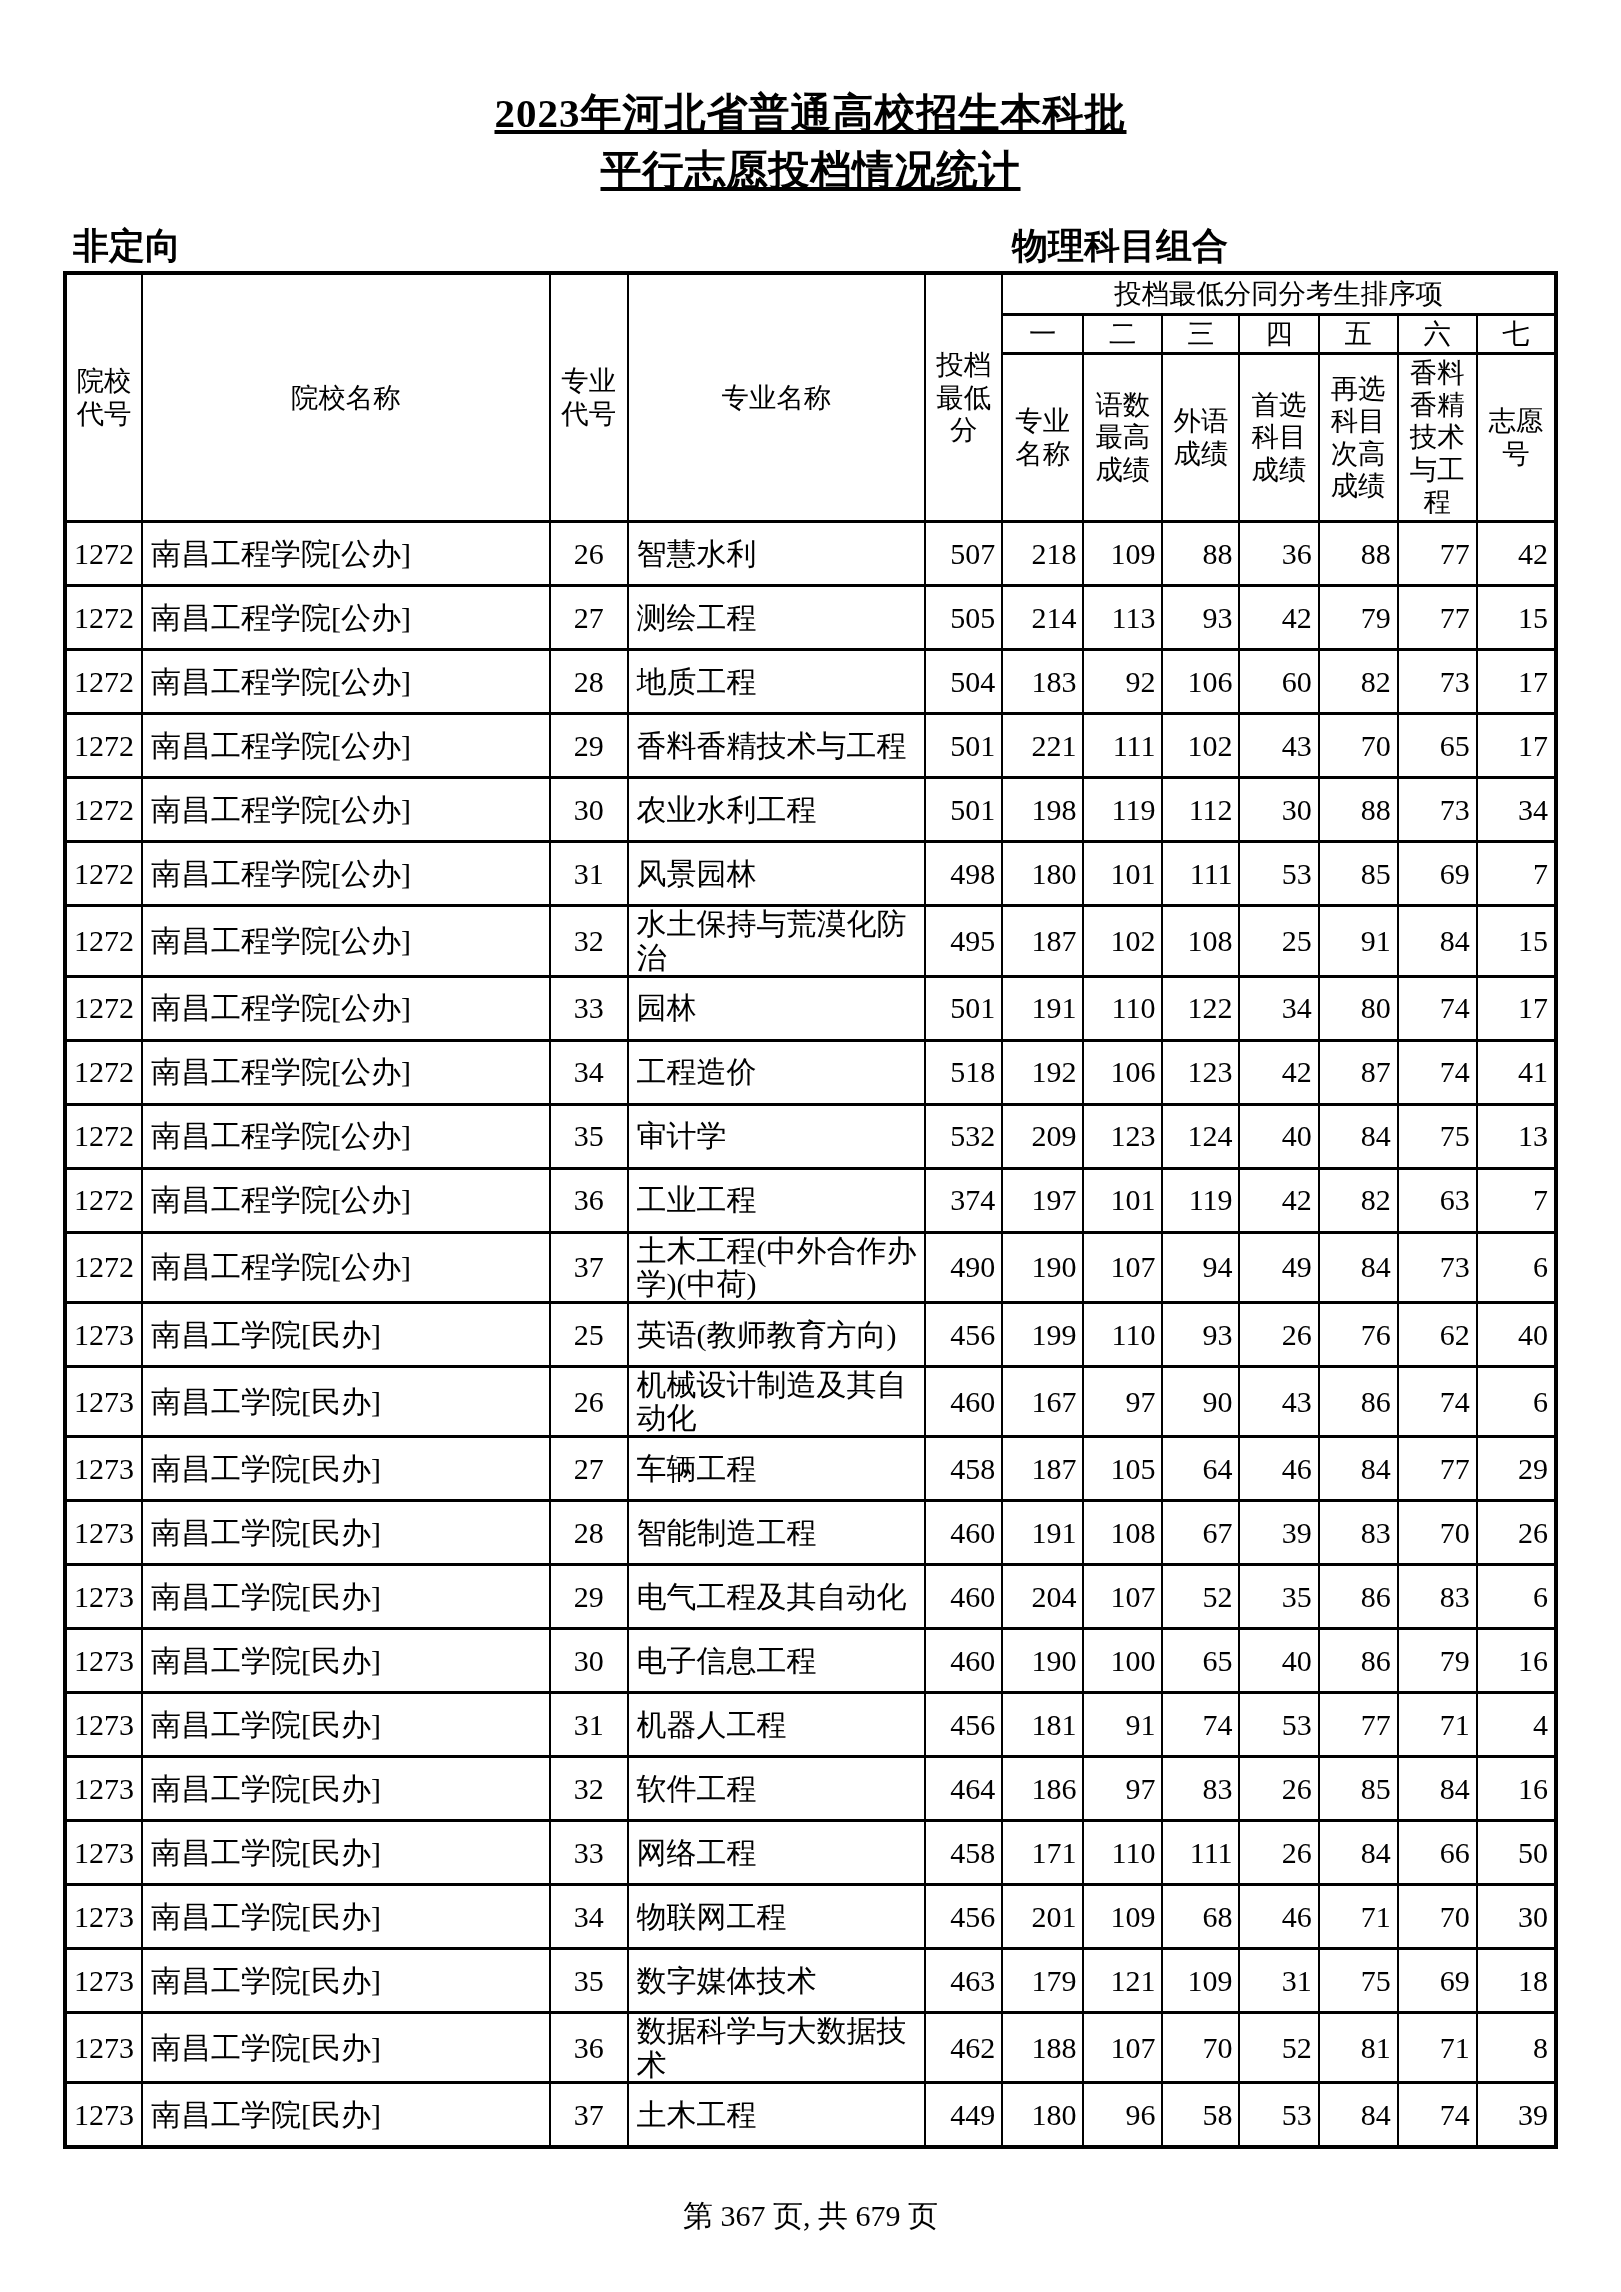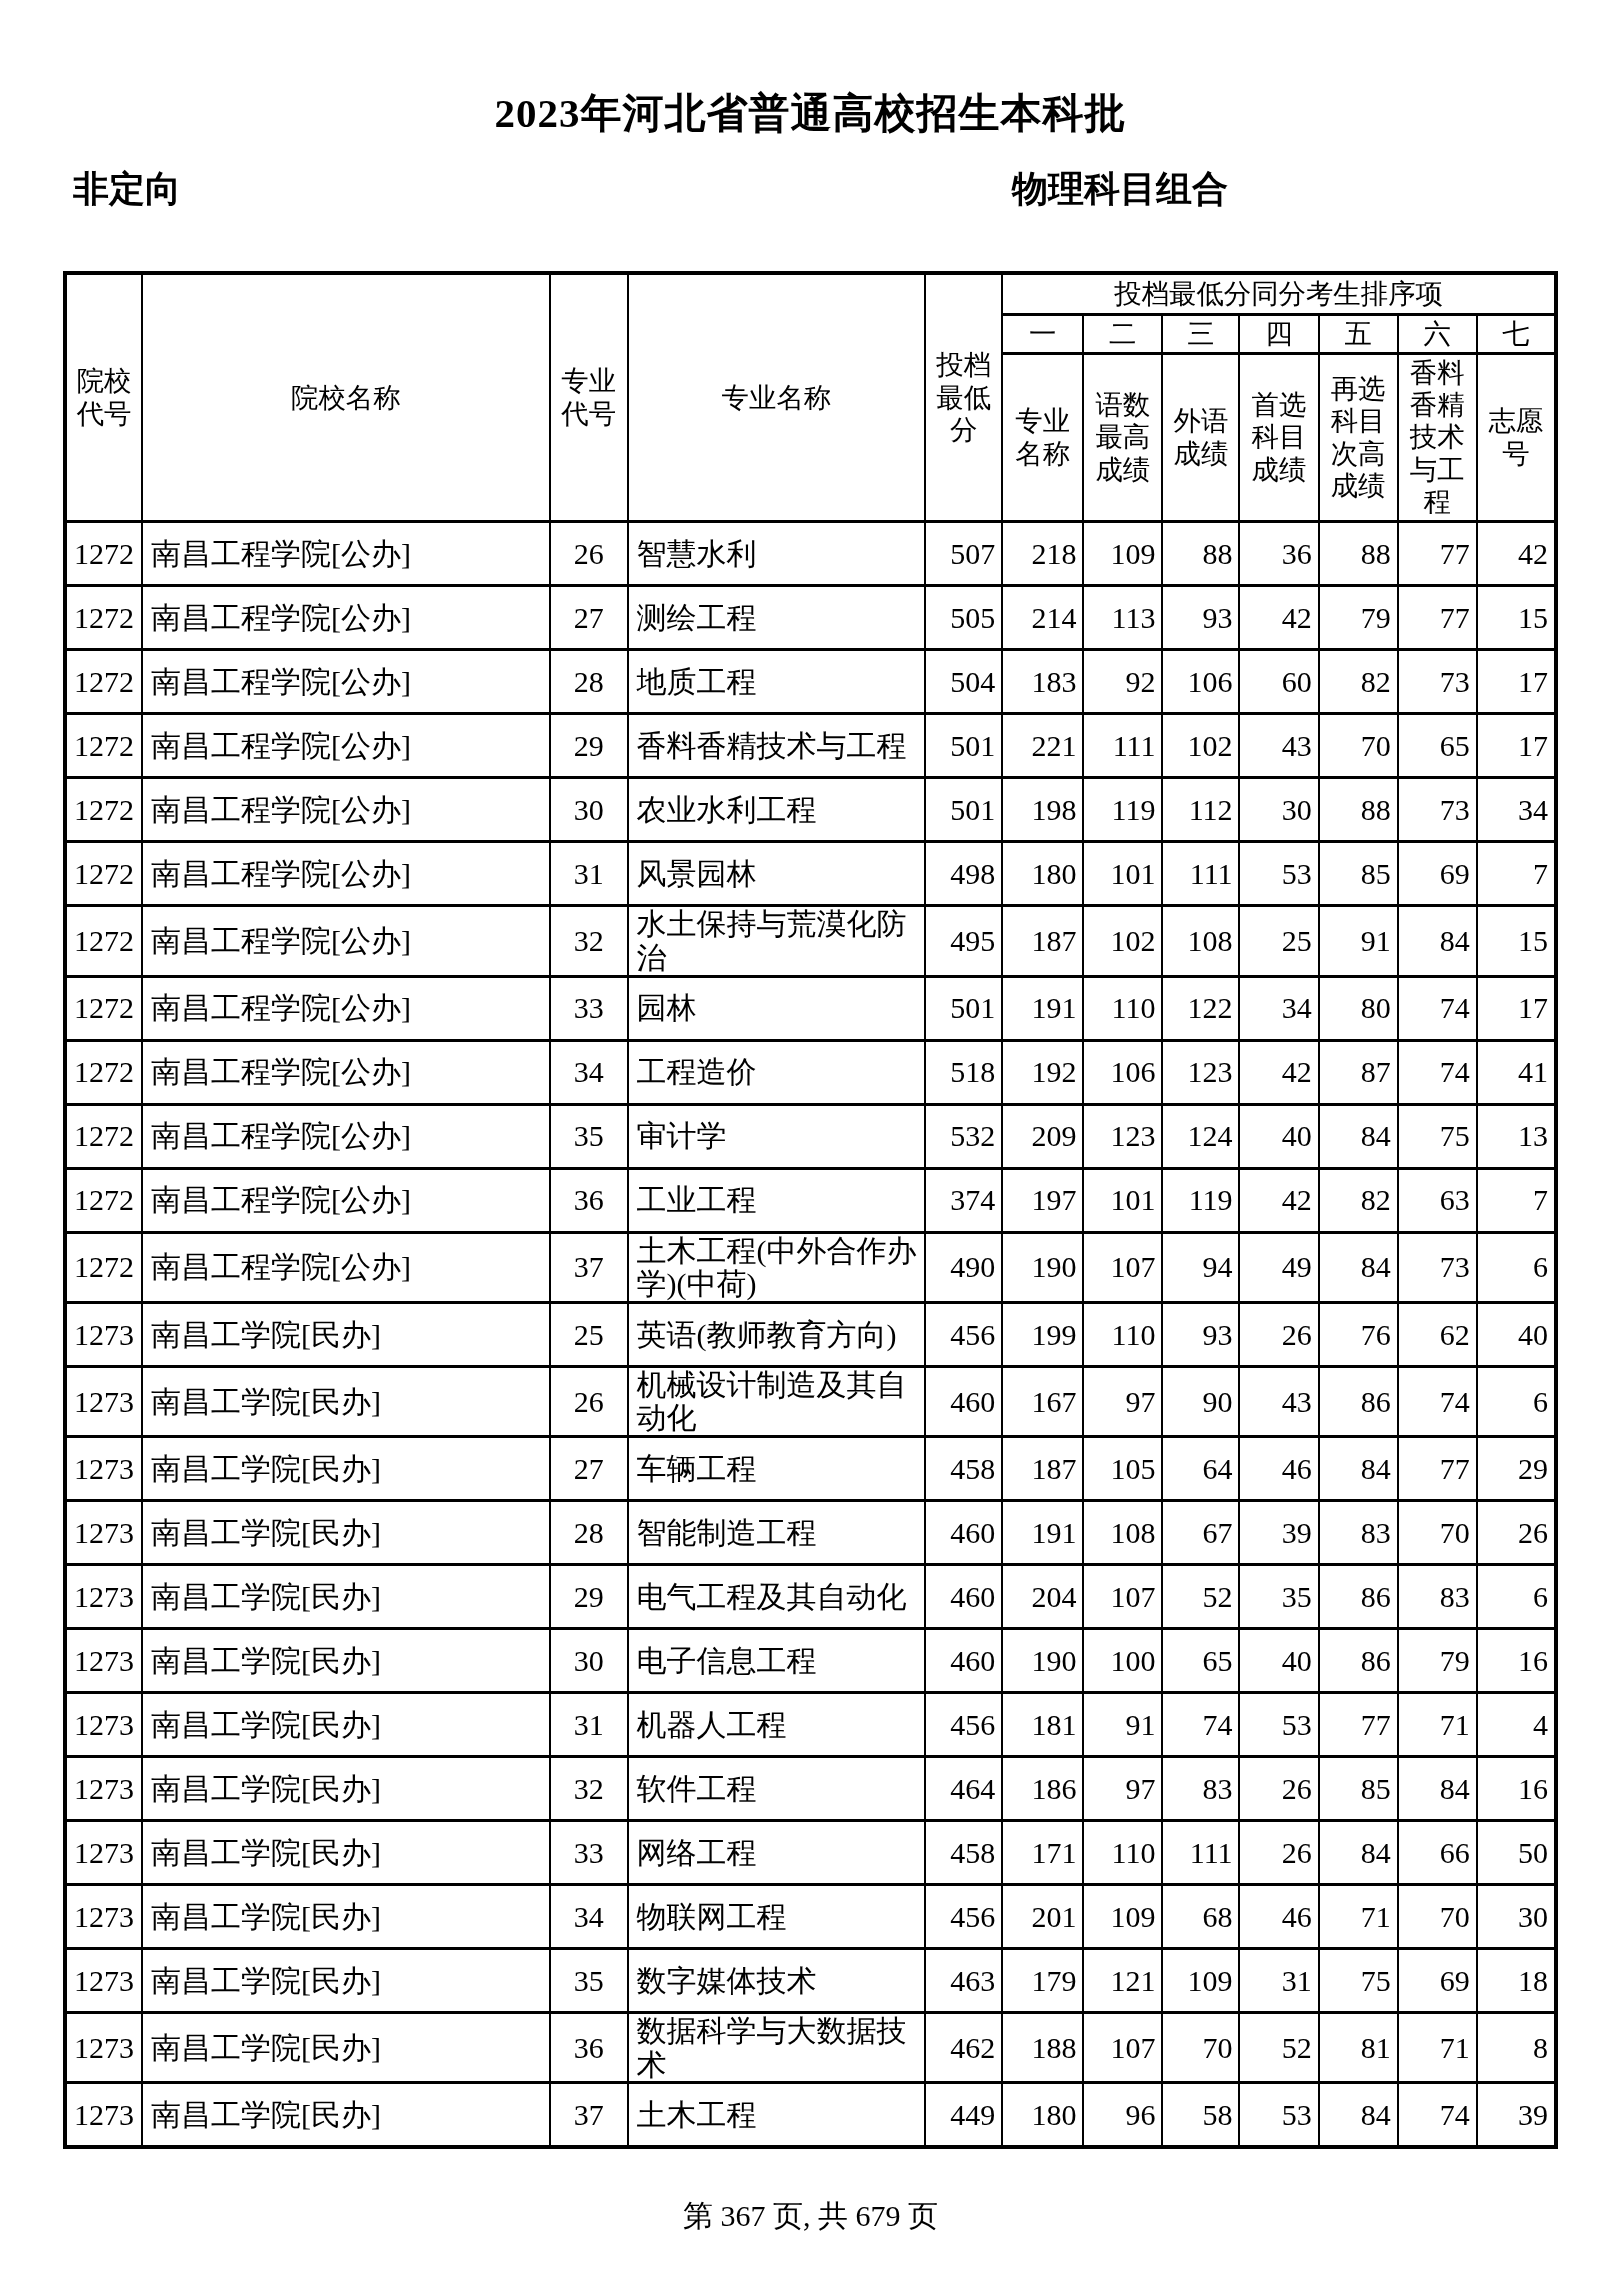--- a/index.html
+++ b/index.html
@@ -5,21 +5,21 @@
   * { margin: 0; padding: 0; box-sizing: border-box; }
   html, body { background: #ffffff; }
   body {
     width: 1621px;
     height: 2293px;
     position: relative;
     overflow: hidden;
     font-family: "Liberation Serif", "DejaVu Serif", serif;
     color: #000;
   }
-  .page { padding-top: 88px; }
+  .page { padding-top: 88px; text-decoration: underline; }
 
   .title { text-align: center; font-weight: bold; font-size: 41px; line-height: 1.25; letter-spacing: 1px; }
   .title2 { margin-top: 5.9px; }
 
   .subheader-row { position: relative; margin-top: 25.5px; height: 45px; }
   .plan-type { position: absolute; left: 73px; top: 0; font-size: 36px; font-weight: bold; }
   .subject-group { position: absolute; left: 1012px; top: 0; font-size: 36px; font-weight: bold; }
 
   table.score-table {
     position: absolute;
@@ -55,20 +55,21 @@
   td.c-right  { text-align: right; padding-right: 5.9px; }
 
   .footer { position: absolute; left: 0; top: 2196px; width: 100%; text-align: center; font-size: 30px; }
 </style>
 </head>
 <body>
 
 <div class="page">
 
   <div class="title title1">2023年河北省普通高校招生本科批</div>
+  <div class="title title2">平行志愿投档情况统计</div>
 
   <div class="subheader-row">
     <span class="plan-type">非定向</span>
     <span class="subject-group">物理科目组合</span>
   </div>
 
   <table class="score-table">
     <colgroup>
       <col style="width:77px">
       <col style="width:407px">

